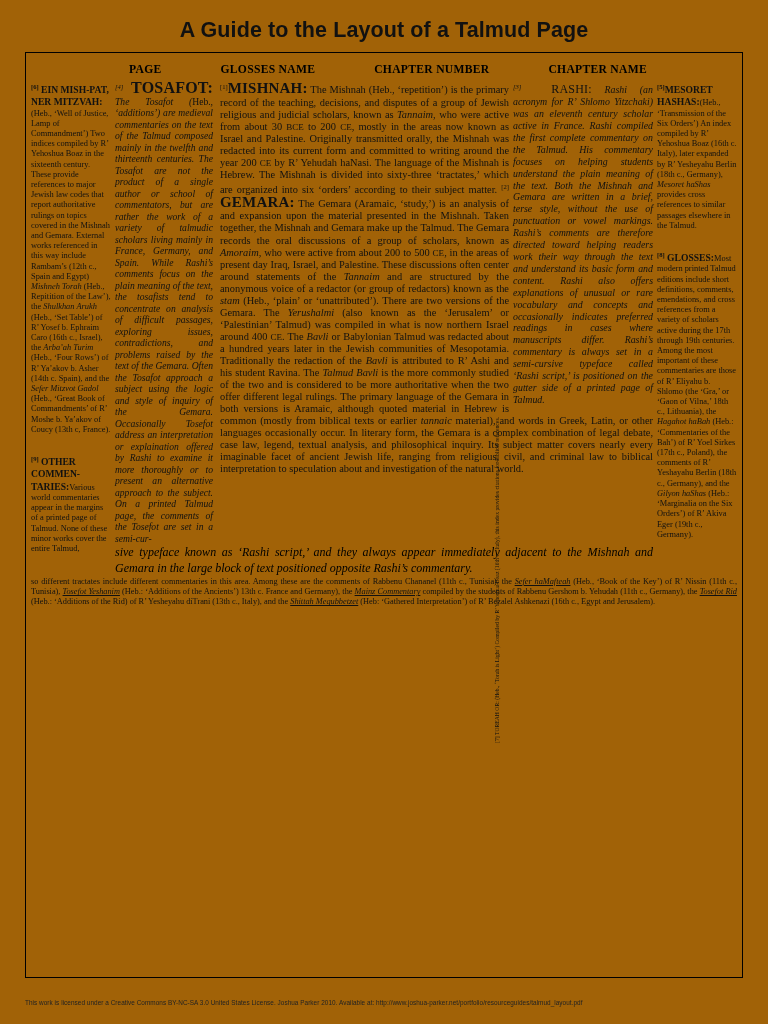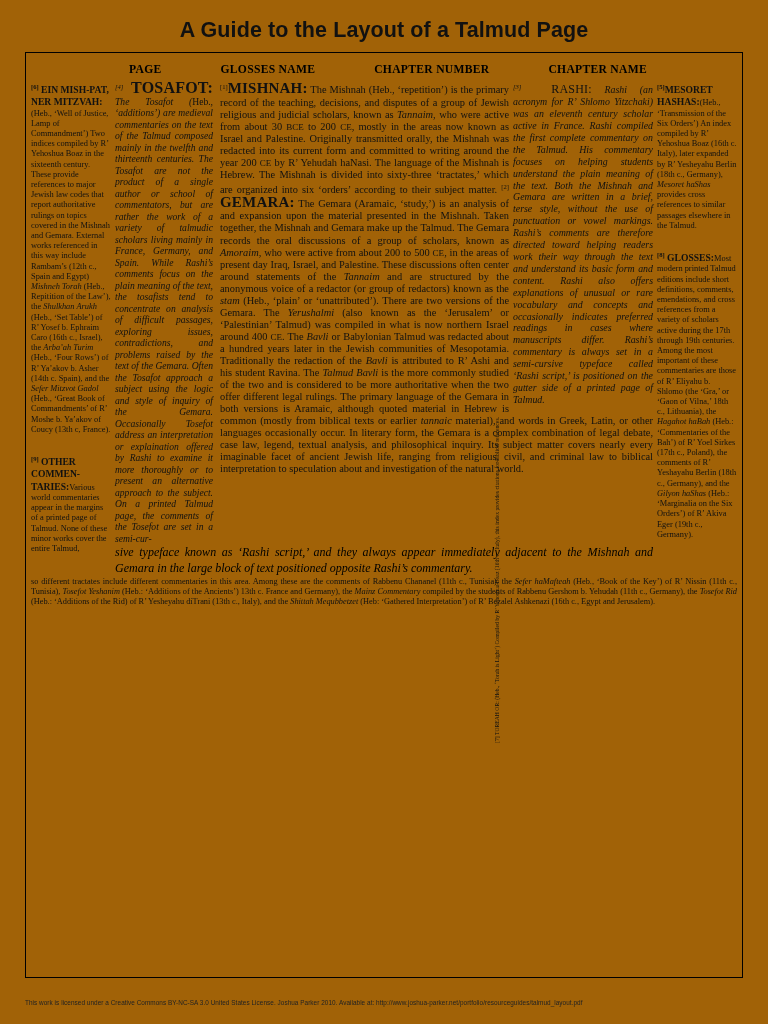--- a/index.html
+++ b/index.html
@@ -117,21 +117,21 @@
     color:#111;
   }
   
   .botwide{
     font-size:8.3px;
     line-height:10.1px;
     text-align:justify;
     color:#111;
     padding-top:1px;
   }
-  .botwide i{font-style:italic;}
+  .botwide i{font-style:italic;text-decoration:underline;}
   .botital{
     font-style:italic;
     font-size:12px;
     line-height:16px;
     text-align:justify;
   }
   
   .footer{
     position:absolute;
     left:25px;right:25px;bottom:18px;

